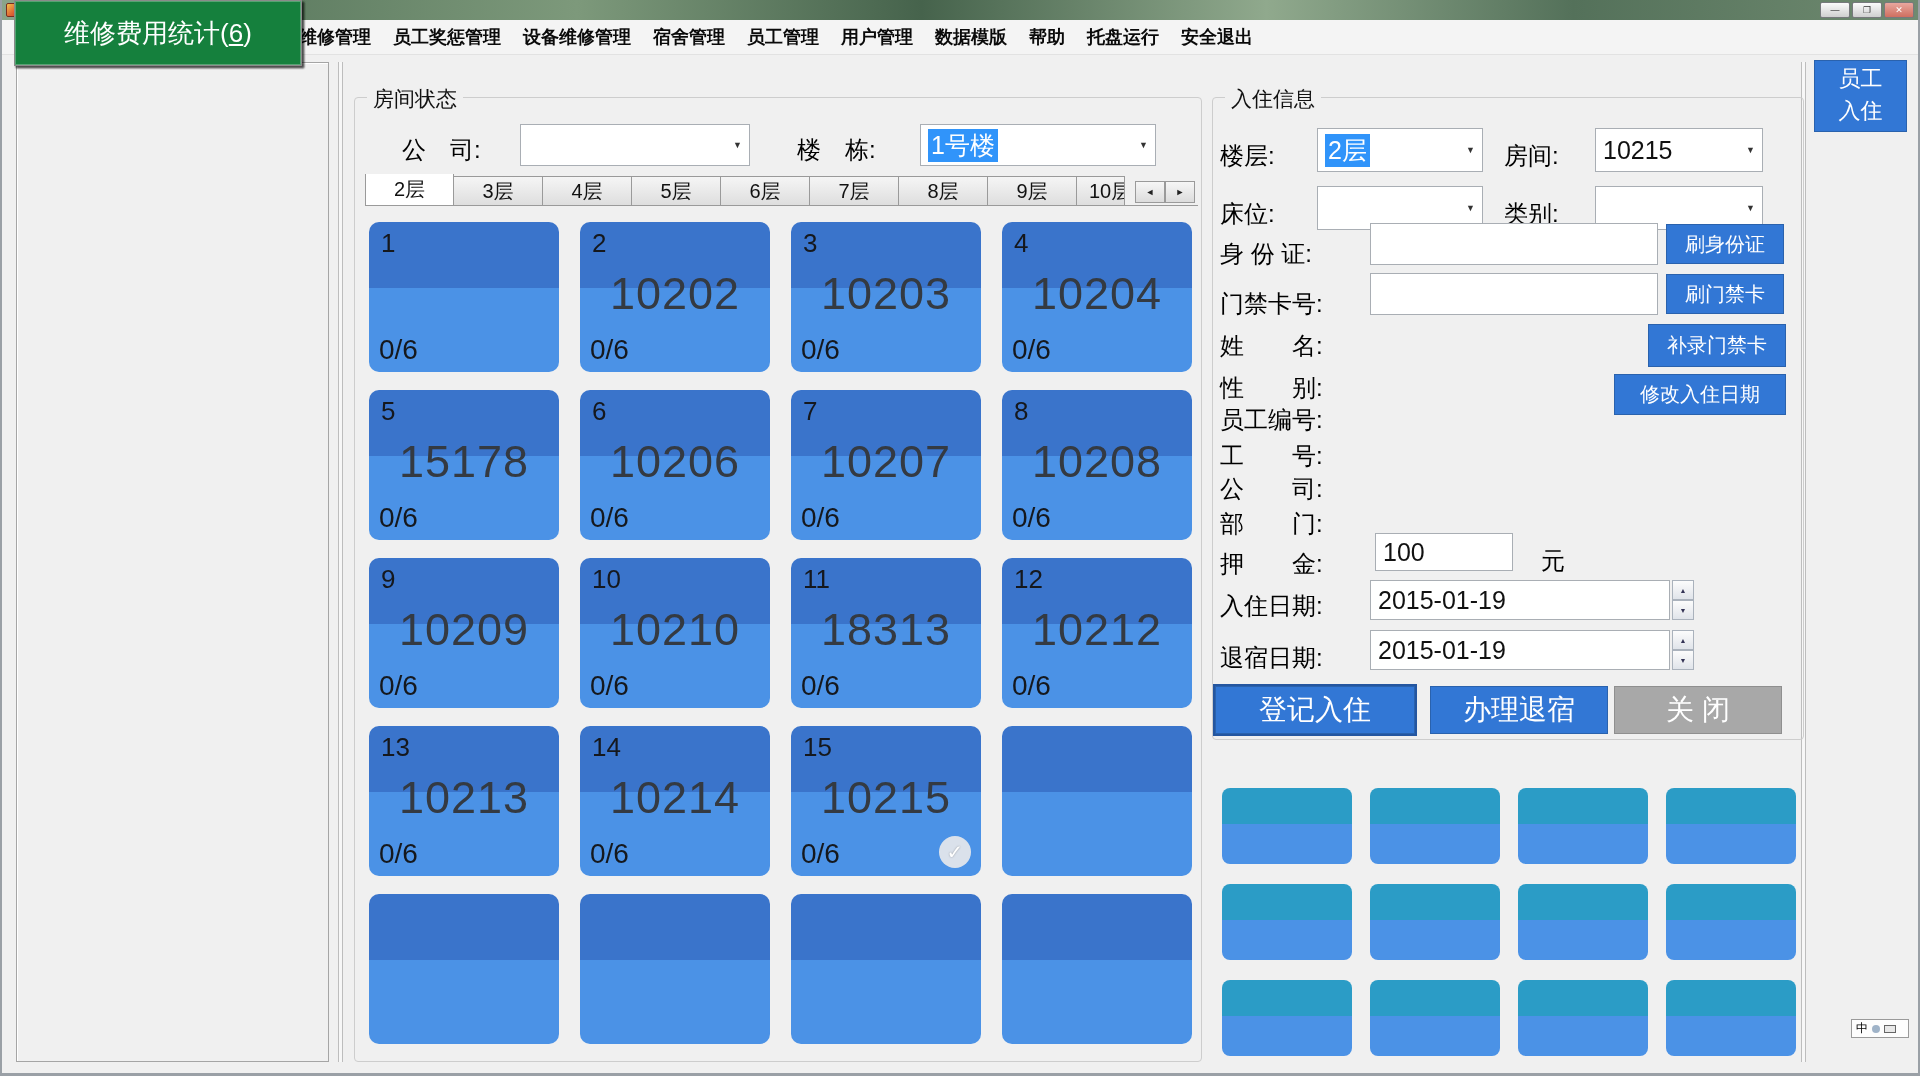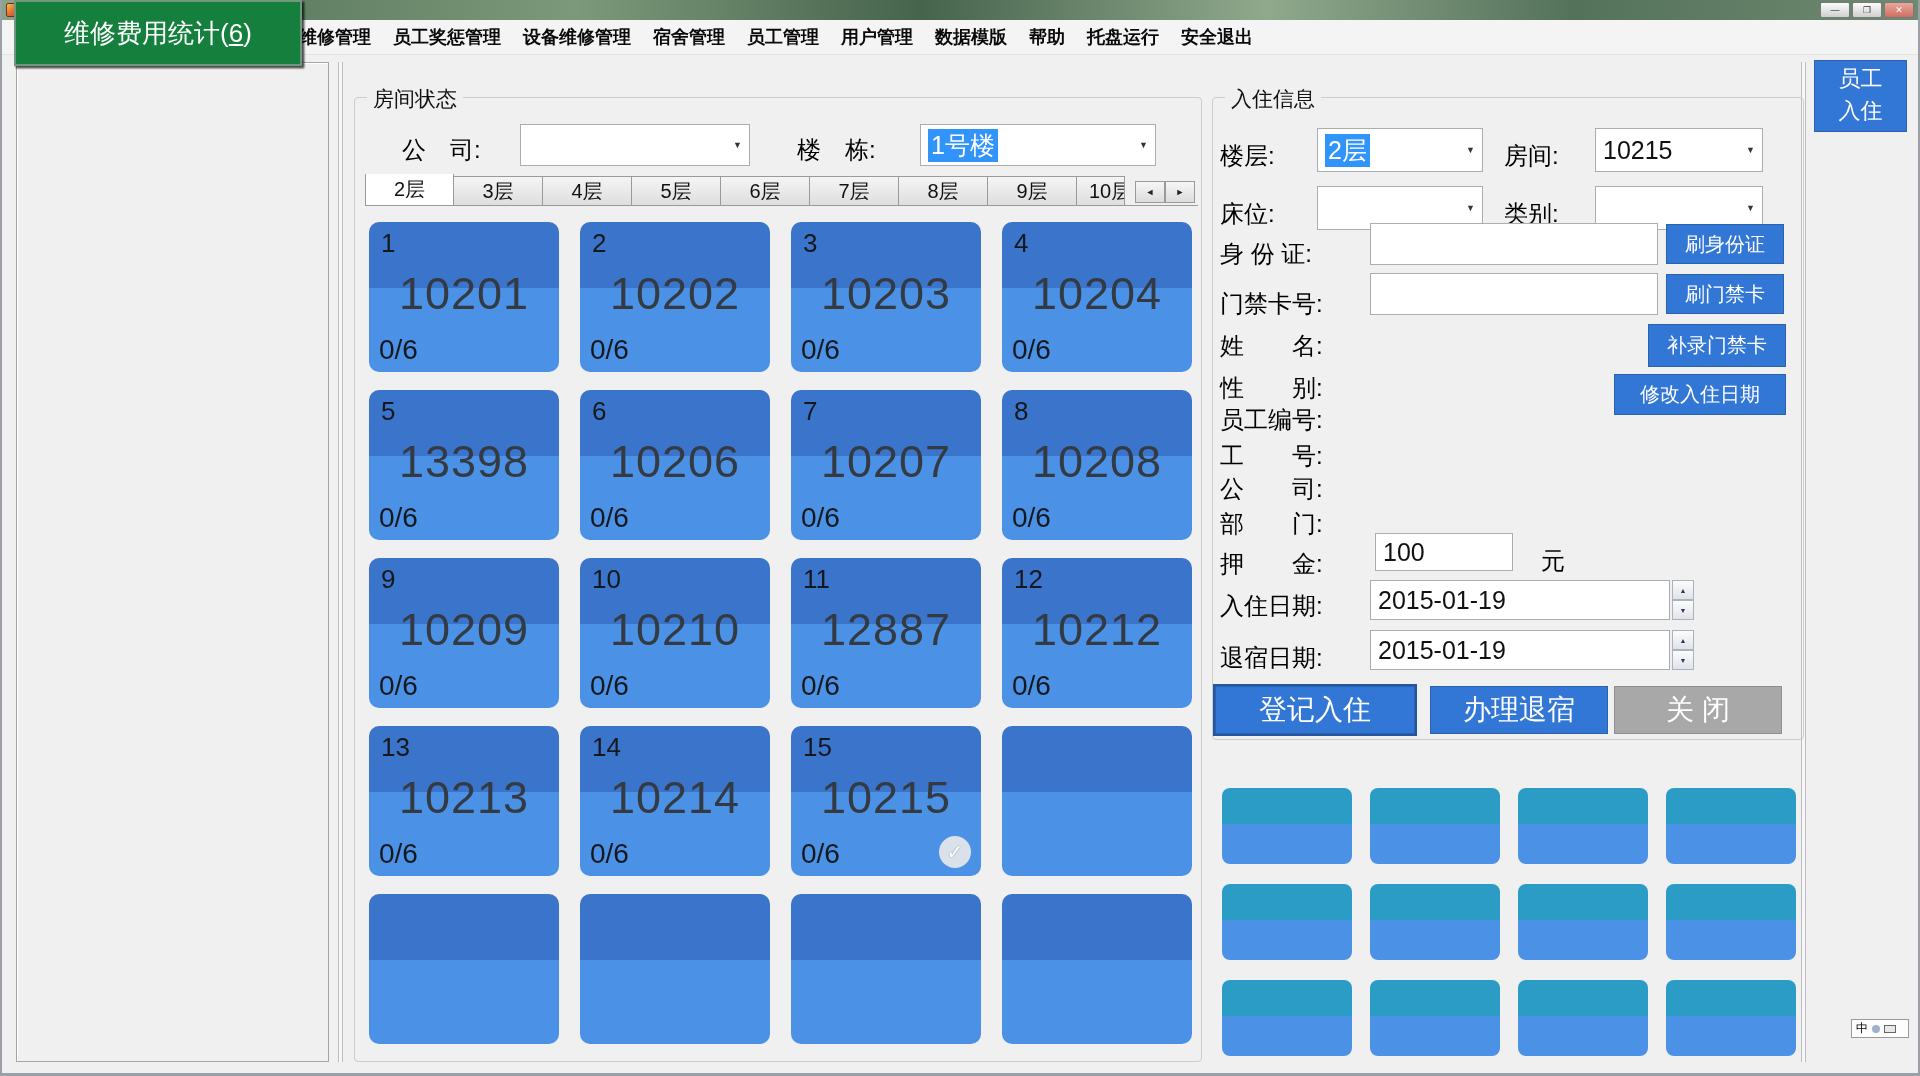--- a/index.html
+++ b/index.html
@@ -198,21 +198,20 @@
     </div>
   <div class="tab-arrows">
     <div class="tab-arrow">◄</div>
     <div class="tab-arrow">►</div>
   </div>
 
   <div class="room-grid">
 
   <div class="room-card">
       <div class="room-idx">1</div>
-      <div class="room-no">10201</div>
       <div class="room-occ">0/6</div>
 
     </div>
       <div class="room-card">
       <div class="room-idx">2</div>
       <div class="room-no">10202</div>
       <div class="room-occ">0/6</div>
 
     </div>
       <div class="room-card">
@@ -222,21 +221,21 @@
 
     </div>
       <div class="room-card">
       <div class="room-idx">4</div>
       <div class="room-no">10204</div>
       <div class="room-occ">0/6</div>
 
     </div>
       <div class="room-card">
       <div class="room-idx">5</div>
-      <div class="room-no">13398</div>
+      <div class="room-no">15178</div>
       <div class="room-occ">0/6</div>
 
     </div>
       <div class="room-card">
       <div class="room-idx">6</div>
       <div class="room-no">10206</div>
       <div class="room-occ">0/6</div>
 
     </div>
       <div class="room-card">
@@ -258,21 +257,21 @@
 
     </div>
       <div class="room-card">
       <div class="room-idx">10</div>
       <div class="room-no">10210</div>
       <div class="room-occ">0/6</div>
 
     </div>
       <div class="room-card">
       <div class="room-idx">11</div>
-      <div class="room-no">12887</div>
+      <div class="room-no">18313</div>
       <div class="room-occ">0/6</div>
 
     </div>
       <div class="room-card">
       <div class="room-idx">12</div>
       <div class="room-no">10212</div>
       <div class="room-occ">0/6</div>
 
     </div>
       <div class="room-card">

